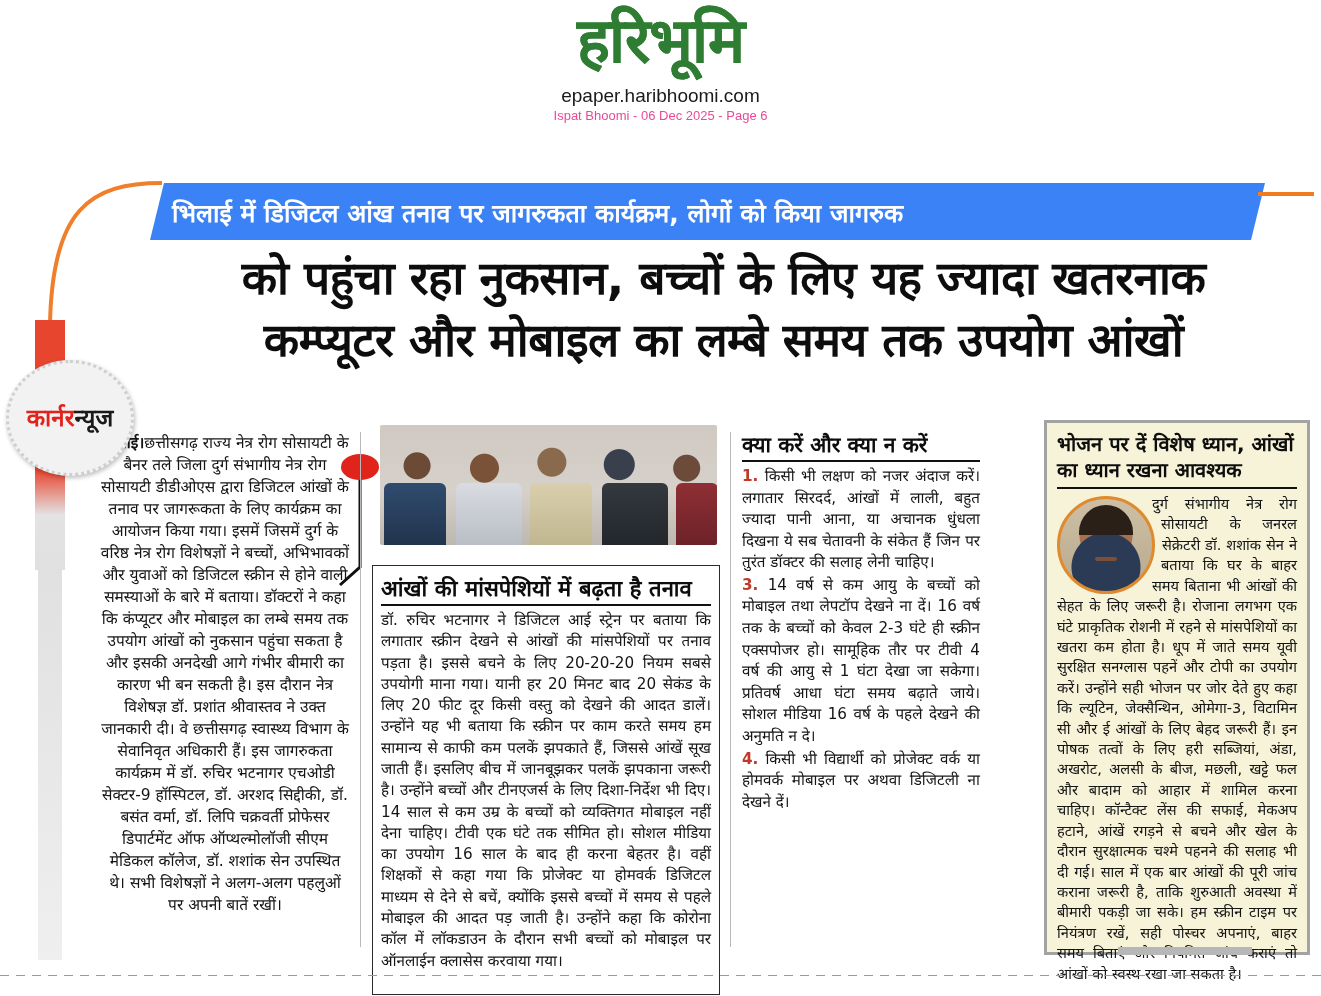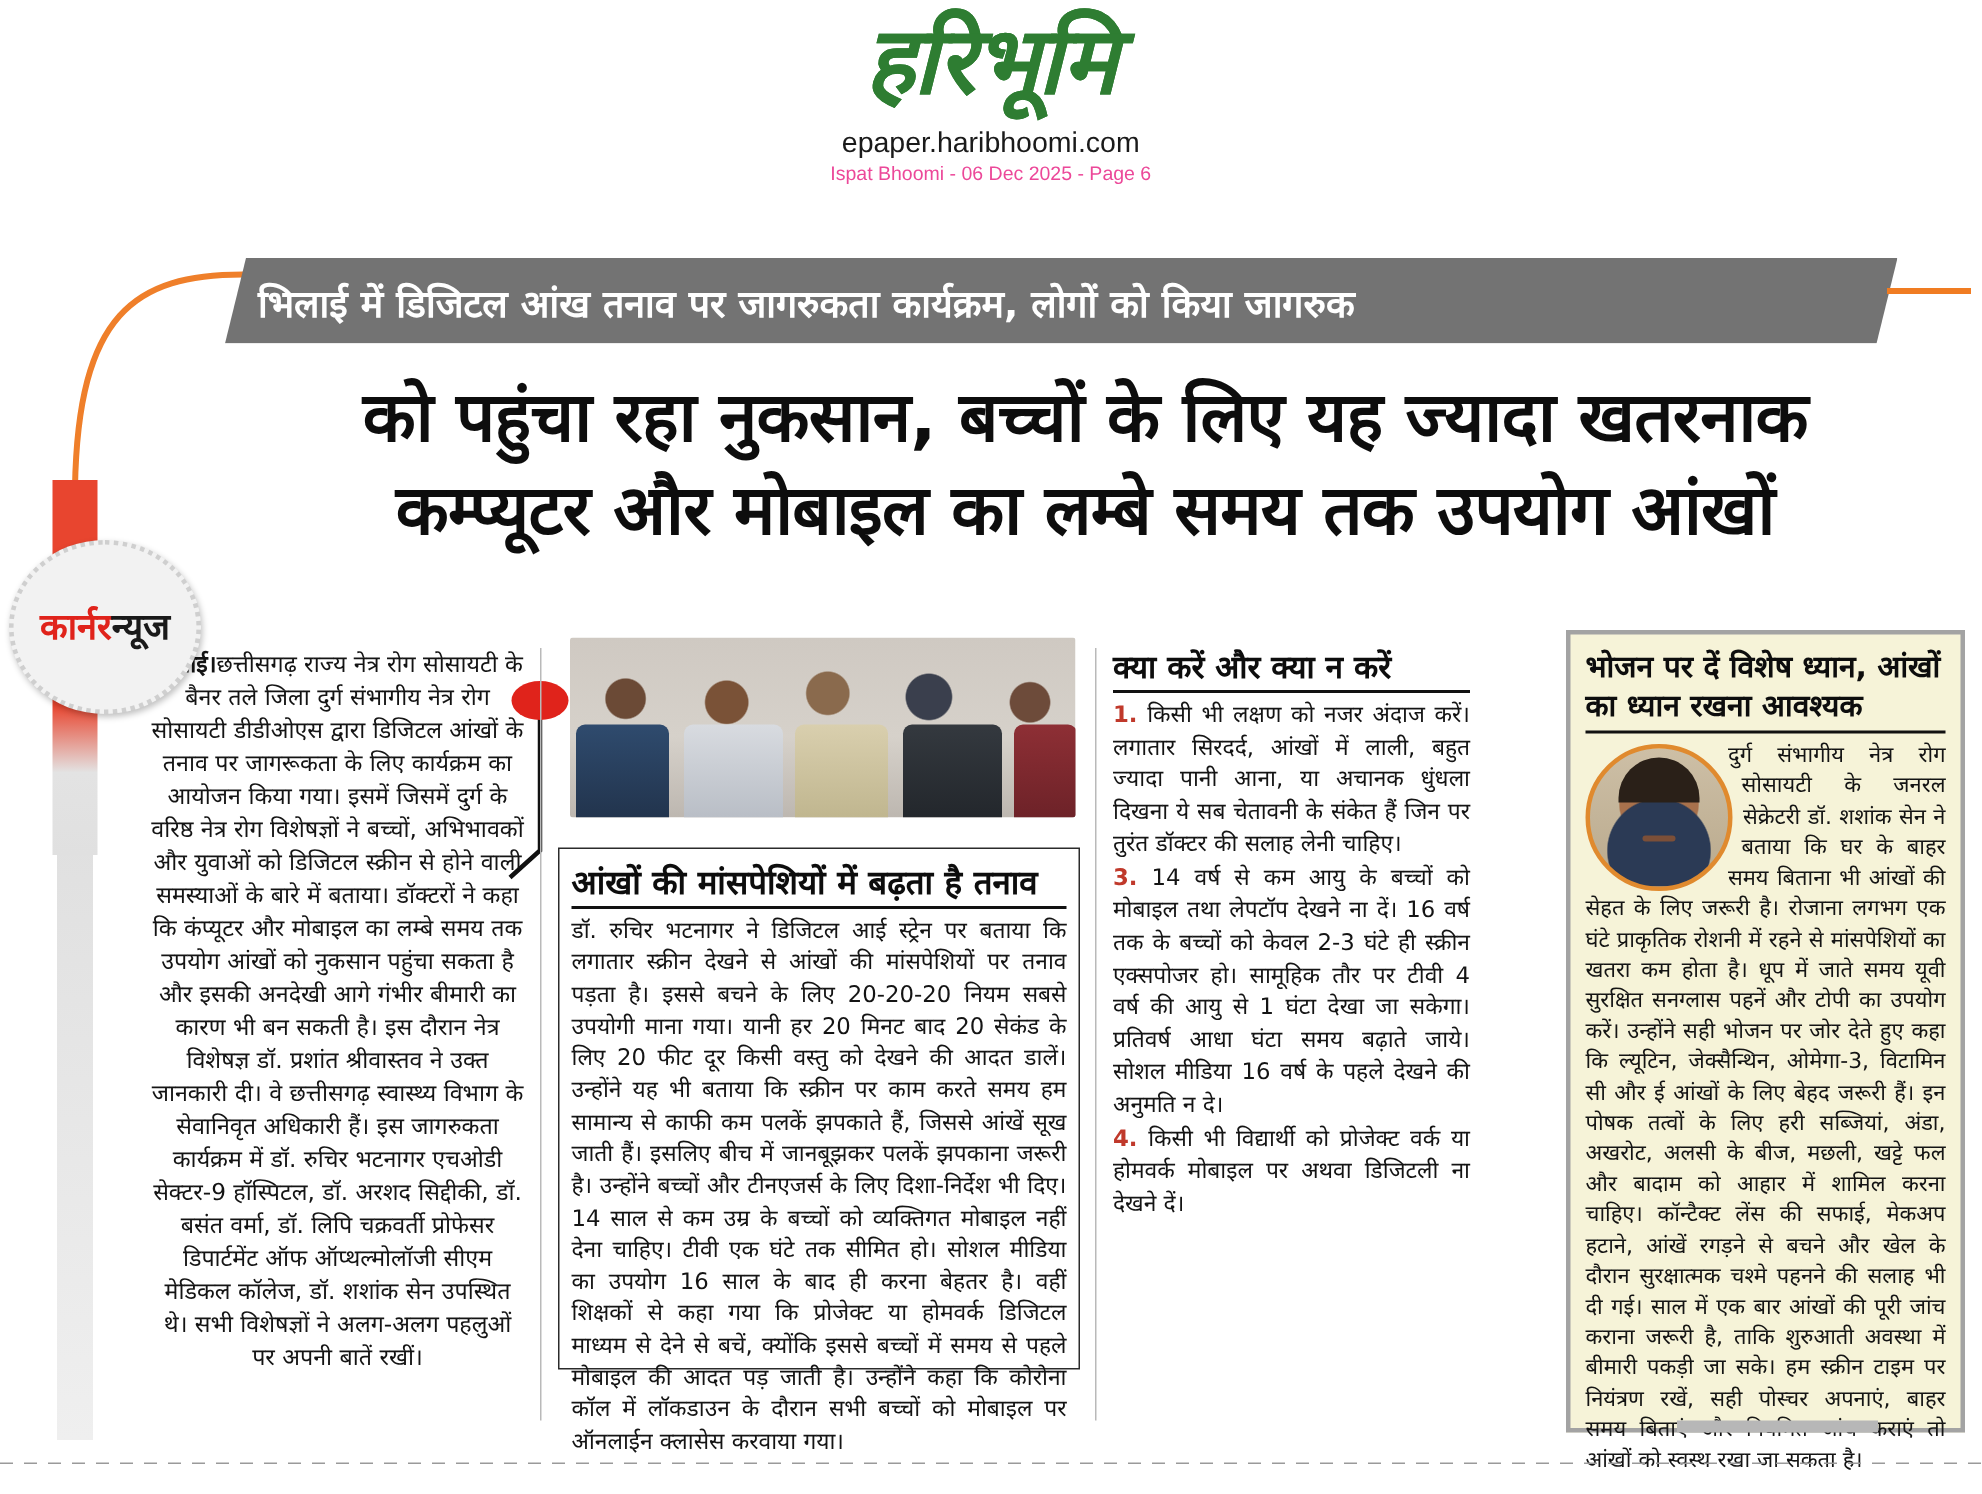--- a/index.html
+++ b/index.html
@@ -13,30 +13,29 @@
   }
   .page{position:relative;width:1321px;height:996px;overflow:hidden;}
 
   
   .masthead{position:absolute;left:0;top:0;width:1321px;text-align:center;}
   .logo{
     font-family:"DejaVu Sans","Liberation Sans",sans-serif;
     font-size:62px;font-weight:bold;color:#2e7d32;
     letter-spacing:-1px;line-height:1;margin-top:10px;
     text-shadow:0 0 0 #2e7d32;
-    font-style:italic;
   }
   .site{font-size:19px;color:#1a1a1a;margin-top:12px;line-height:1.25;}
   .issue{font-size:13px;color:#ec4899;line-height:1.25;}
 
   
   .banner-wrap{position:absolute;left:150px;top:167px;width:1115px;height:57px;}
   .banner{
-    position:absolute;left:0;top:5px;width:1115px;height:57px;
-    background:#737373;
+    position:absolute;left:0;top:16px;width:1115px;height:57px;
+    background:#3b82f6;
     clip-path:polygon(14px 0,1115px 0,1101px 57px,0 57px);
     display:flex;align-items:center;text-align:right;
   }
   .banner-text{
     color:#ffffff;font-size:25px;font-weight:bold;
     padding-left:22px;white-space:nowrap;
     font-family:"DejaVu Sans","Liberation Sans",sans-serif;
     letter-spacing:0px;
   }
   .banner-tail{position:absolute;left:1108px;top:25px;width:56px;height:4px;background:#f07c22;}
@@ -95,21 +94,21 @@
   .photo .body{position:absolute;bottom:0;height:62px;border-radius:6px 6px 0 0;}
   .b1{left:4px;width:62px;background:linear-gradient(180deg,#2f4b6e,#22344d);}
   .b2{left:76px;width:66px;background:linear-gradient(180deg,#d8dbe0,#b9bec6);}
   .b3{left:150px;width:62px;background:linear-gradient(180deg,#d9cfae,#c0b68f);}
   .b4{left:222px;width:66px;background:linear-gradient(180deg,#34393f,#23272c);}
   .b5{left:296px;width:42px;background:linear-gradient(180deg,#8e2f35,#6d2228);}
 
   .pointer{position:absolute;left:338px;top:447px;width:60px;height:140px;}
 
   .boxed{
-    position:absolute;left:372px;top:565px;width:348px;height:348px;
+    position:absolute;left:372px;top:565px;width:348px;height:430px;
     border:1.5px solid #2b2b2b;background:#fff;box-sizing:border-box;padding:6px 8px 8px 8px;
   }
   .sub-head{
     font-family:"DejaVu Sans","Liberation Sans",sans-serif;
     font-size:22px;font-weight:bold;color:#0d0d0d;
     border-bottom:2.5px solid #111;padding-bottom:2px;margin-bottom:4px;white-space:nowrap;
   }
   .boxed p{margin:0;font-size:15.2px;line-height:1.4;color:#141414;text-align:justify;
            font-family:"DejaVu Sans","Liberation Sans",sans-serif;}
 

